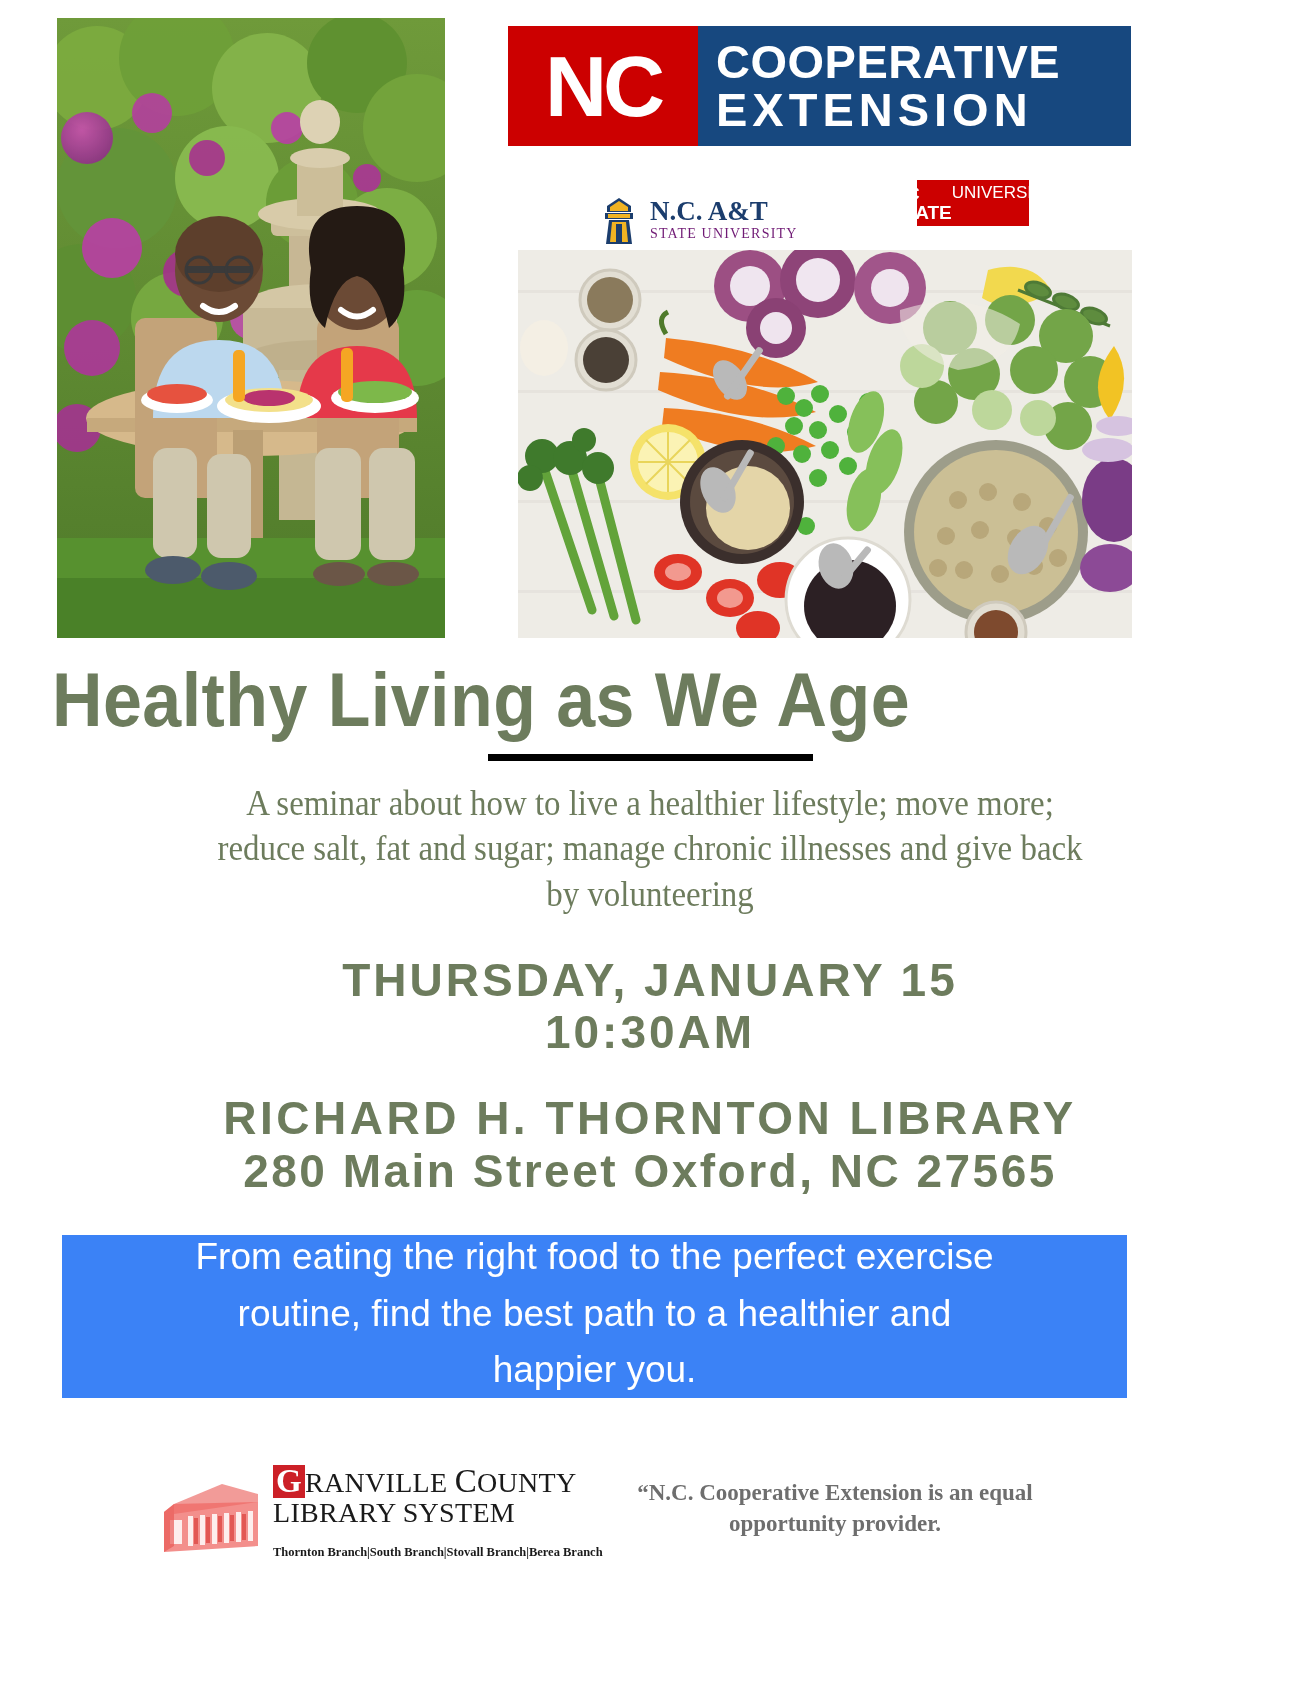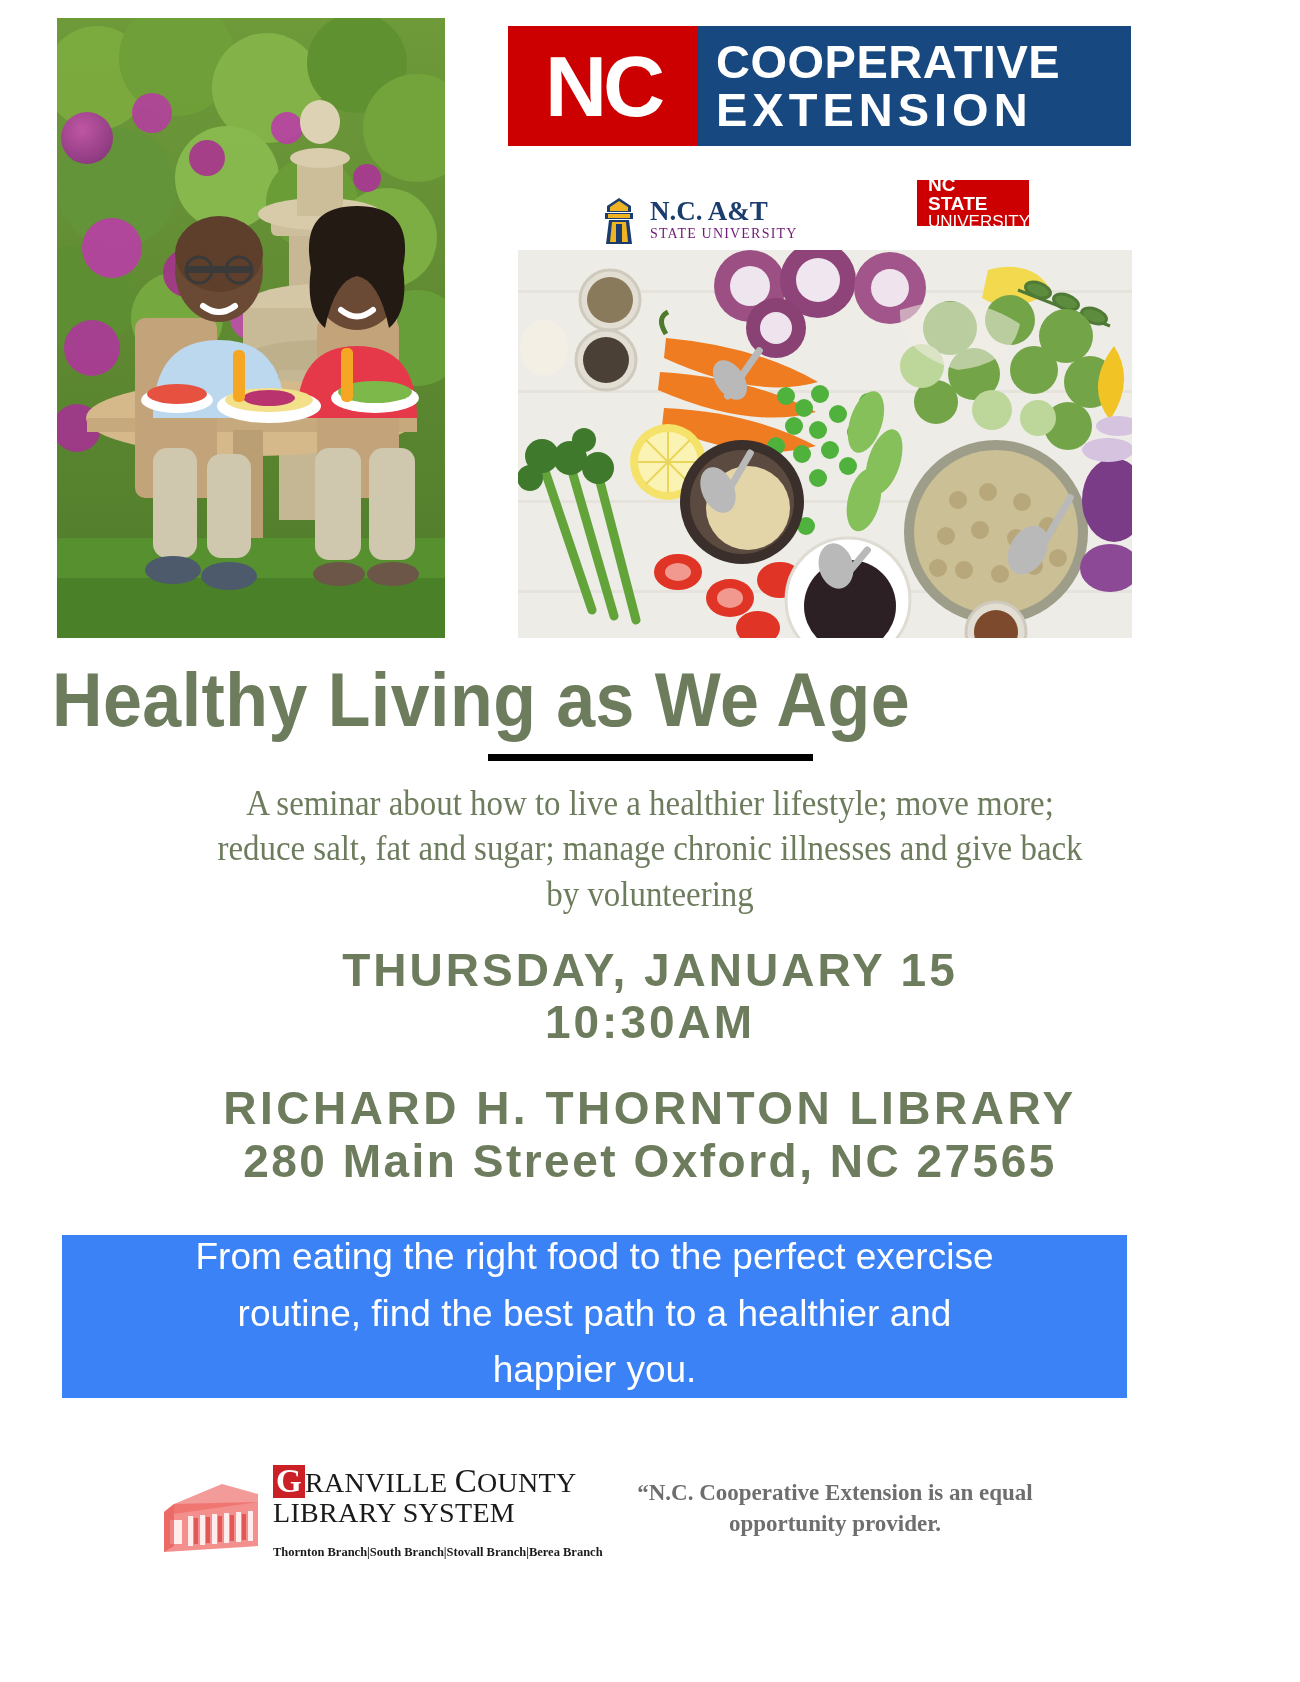--- a/index.html
+++ b/index.html
@@ -61,22 +61,22 @@
     font-size:27px; color:#1b3d6d; line-height:1; letter-spacing:0px;
   }
   .at-text .t2 {
     font-family:"Liberation Serif", serif; font-weight:normal;
     font-size:14px; color:#701a75; letter-spacing:1.2px; line-height:1.3;
   }
 
   
   .ncstate-logo {
     position:absolute; left:917px; top:180px; width:112px; height:46px;
-    background:#CC0000; padding:4px 11px;
-    display:flex; flex-direction:column; justify-content:center;
+    background:#CC0000; padding:4px 20px;
+    display:flex; flex-direction:row; justify-content:center;
   }
   .ncstate-logo .s1 { color:#fff; font-size:19px; font-weight:bold; line-height:1.02; }
   .ncstate-logo .s2 { color:#fff; font-size:17px; font-weight:normal; line-height:1.05; }
 
   
   .title-block { text-align:left; margin-top:0; }
   .flyer-title {
     font-family:"Liberation Sans Narrow","Liberation Sans", sans-serif;
     font-weight:bold;
     font-size:76px;
@@ -90,21 +90,21 @@
   }
 
   .subtitle {
     font-family:"Liberation Serif", serif;
     font-size:35px; color:#6D7C5D; line-height:1.30;
     text-align:center; margin:20px auto 0 auto; width:950px;
     transform:scaleX(0.94);
   }
 
   
-  .details { text-align:center; margin-top:28px; }
+  .details { text-align:center; margin-top:38px; }
   .detail-line {
     font-family:"Liberation Sans Narrow","Liberation Sans", sans-serif;
     font-weight:bold; color:#6D7C5D;
   }
   .date-line { font-size:46px; letter-spacing:3px; line-height:1.12; }
   .time-line { font-size:46px; letter-spacing:3px; line-height:1.12; }
   .venue-line { font-size:46px; letter-spacing:3.5px; line-height:1.15; margin-top:34px; }
   .address-line { font-size:46px; letter-spacing:2.5px; line-height:1.15; }
 
   

